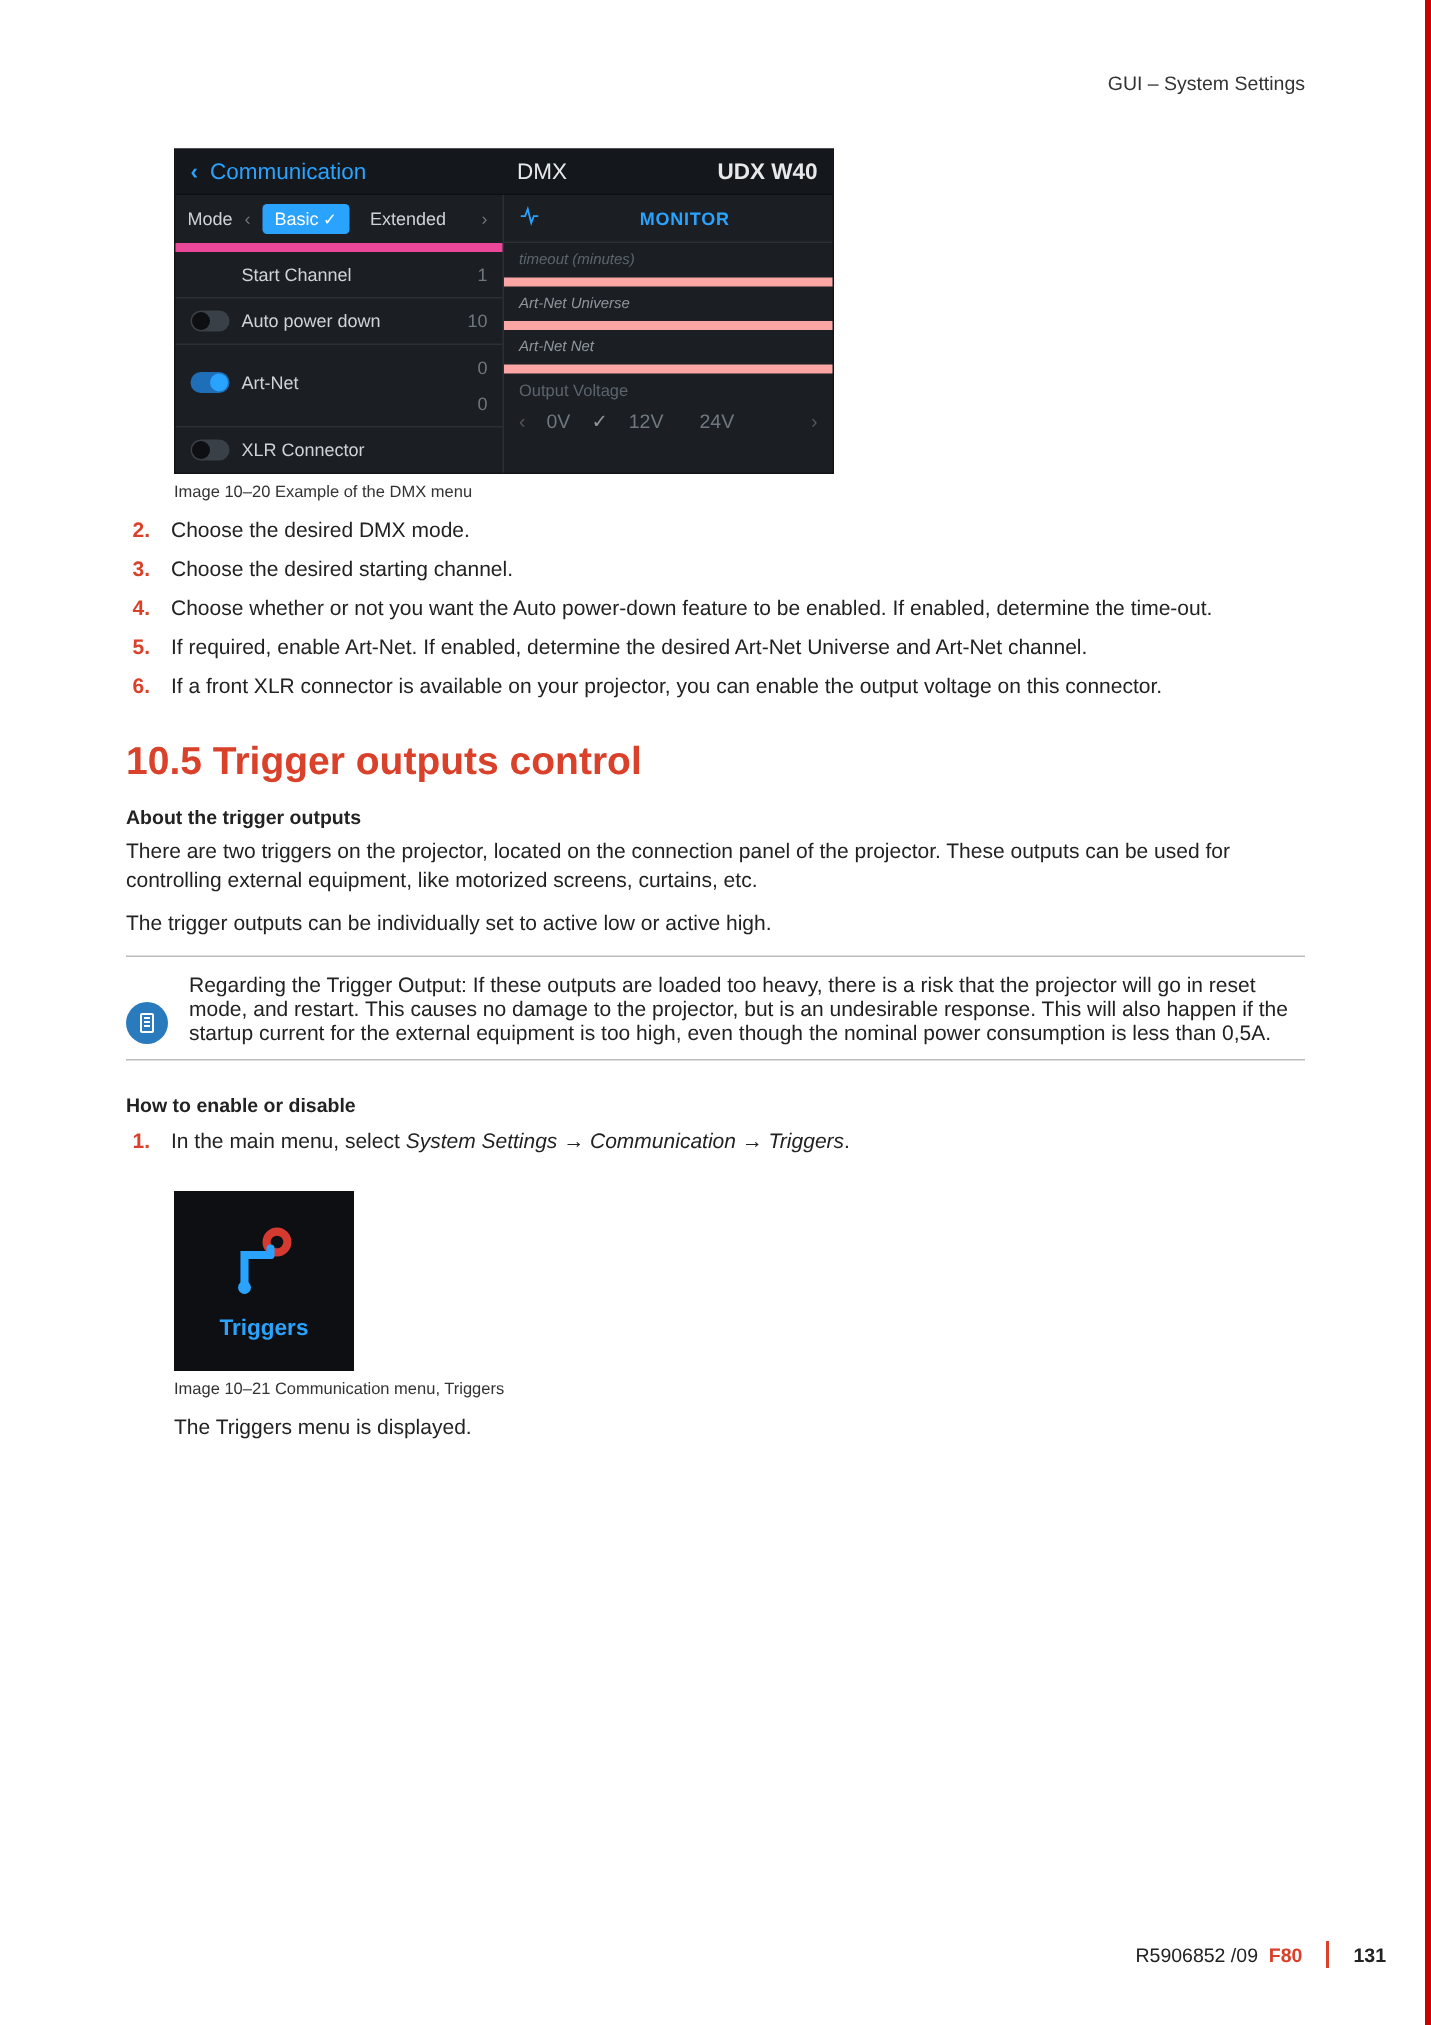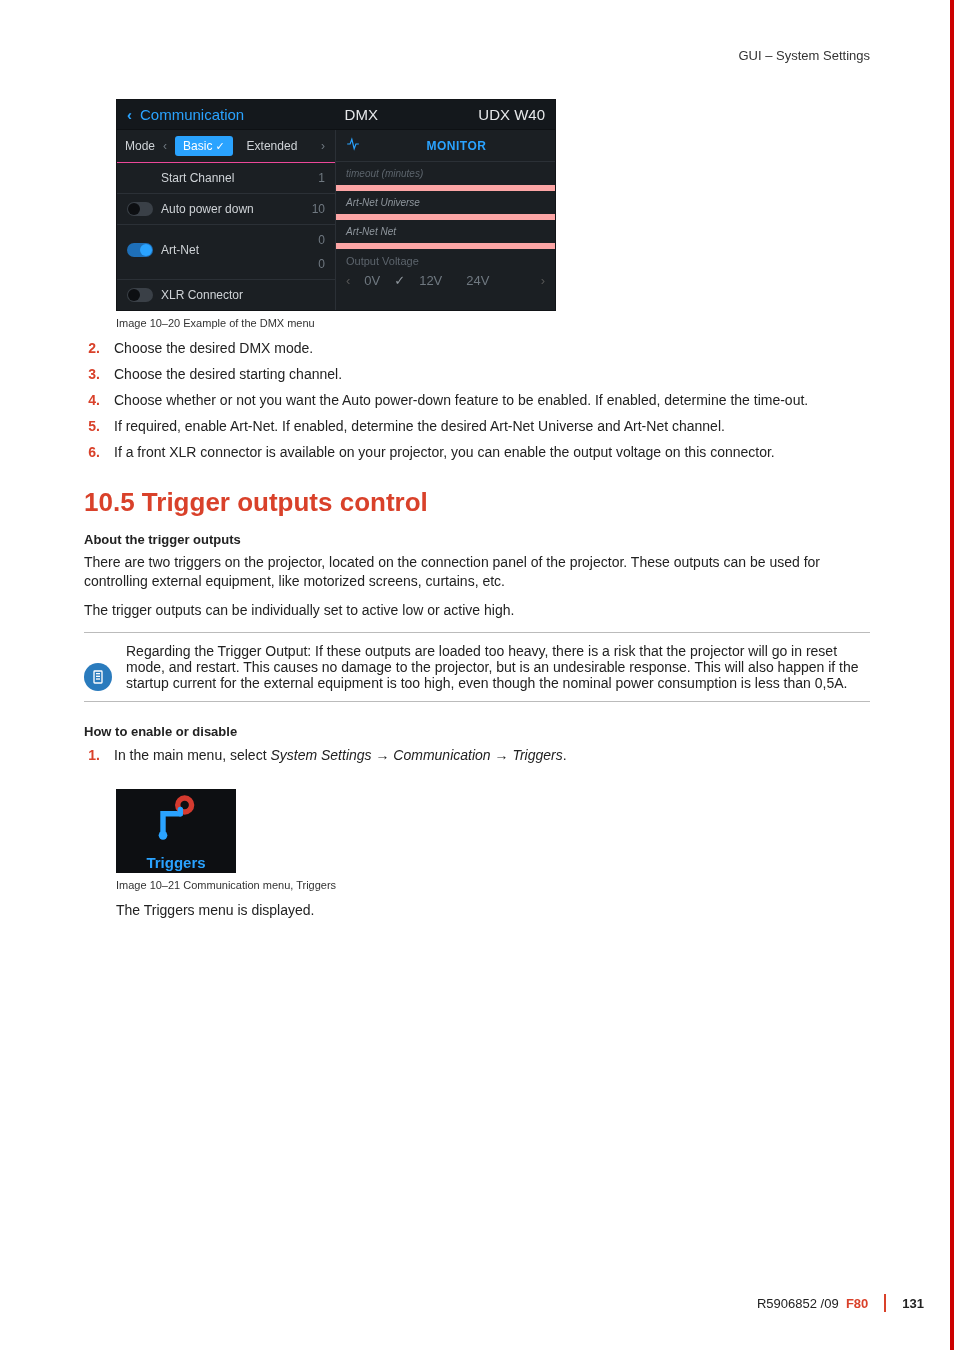--- a/index.html
+++ b/index.html
@@ -45,28 +45,28 @@
     align-items: center;
     justify-content: space-between;
     padding: 6px 10px;
     background: #14181c;
     border-bottom: 1px solid #0e1114;
   }
   .ui-title-left { display: flex; align-items: center; gap: 8px; font-size: 15px; }
   .ui-title-left .chev { color: #2aa3ff; font-weight: bold; }
   .ui-title-left .comm { color: #2aa3ff; }
   .ui-title-center { color: #e6e8ea; font-size: 15px; }
-  .ui-title-right { color: #e6e8ea; font-size: 15px; }
+  .ui-title-right { color: #e6e8ea; font-size: 15px; font-weight: bold; }
   .ui-body { display: flex; }
   .ui-left { width: 50%; border-right: 1px solid #2b3036; }
   .ui-right { width: 50%; }
 
   .mode-row {
     display: flex; align-items: center; gap: 6px;
-    padding: 6px 8px; border-bottom: 1px solid #ec4899;
+    padding: 6px 8px; border-bottom: 6px solid #ec4899;
   }
   .mode-row .lbl { color: #cfd3d7; }
   .mode-row .arrow { color: #6f7880; padding: 0 2px; }
   .mode-row .arrow.right { margin-left: auto; }
   .pill {
     padding: 3px 8px;
     border-radius: 3px;
     font-size: 12px;
     color: #cfd3d7;
   }
@@ -125,21 +125,21 @@
     padding: 10px 0; margin: 12px 0 22px 0;
   }
   .note-icon {
     width: 28px; height: 28px; border-radius: 50%;
     background: #2a7bbd; display:flex; align-items:center; justify-content:center;
     flex: none;
   }
   .note-icon svg { width: 16px; height: 16px; }
 
   .trig-tile {
-    margin-left: 32px; width: 120px; height: 84px;
+    margin-left: 32px; width: 120px; height: 120px;
     background: #0d0f12; display:flex; flex-direction:column; align-items:center; justify-content:center;
     gap: 10px; margin-top: 6px; margin-bottom: 6px;
   }
   .trig-label { color: #2aa3ff; font-size: 15px; font-weight: bold; }
 
   .footer {
     position: absolute; bottom: 38px; right: 30px;
     display: flex; align-items: center; gap: 16px;
     font-size: 13px;
   }

